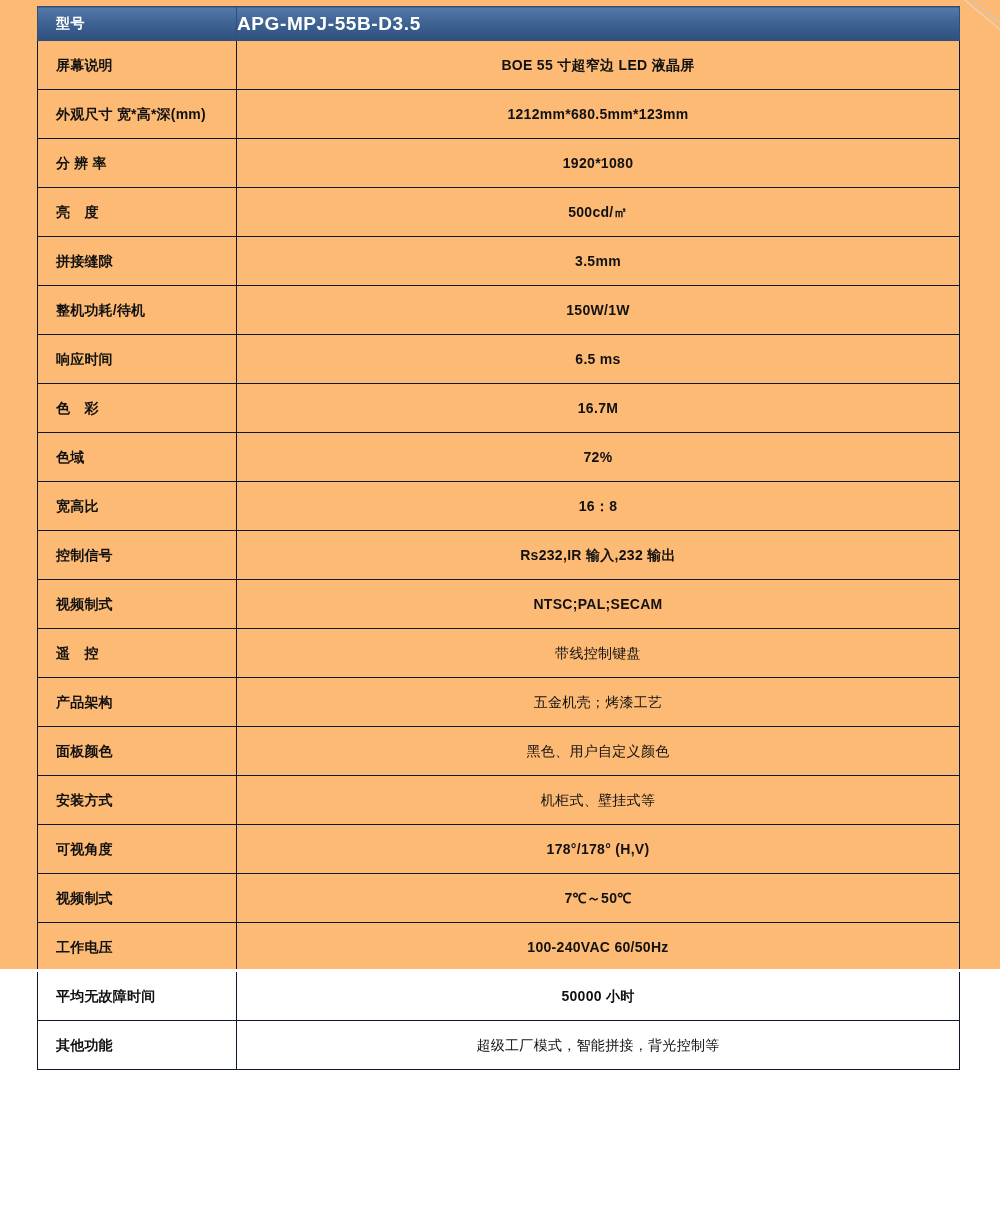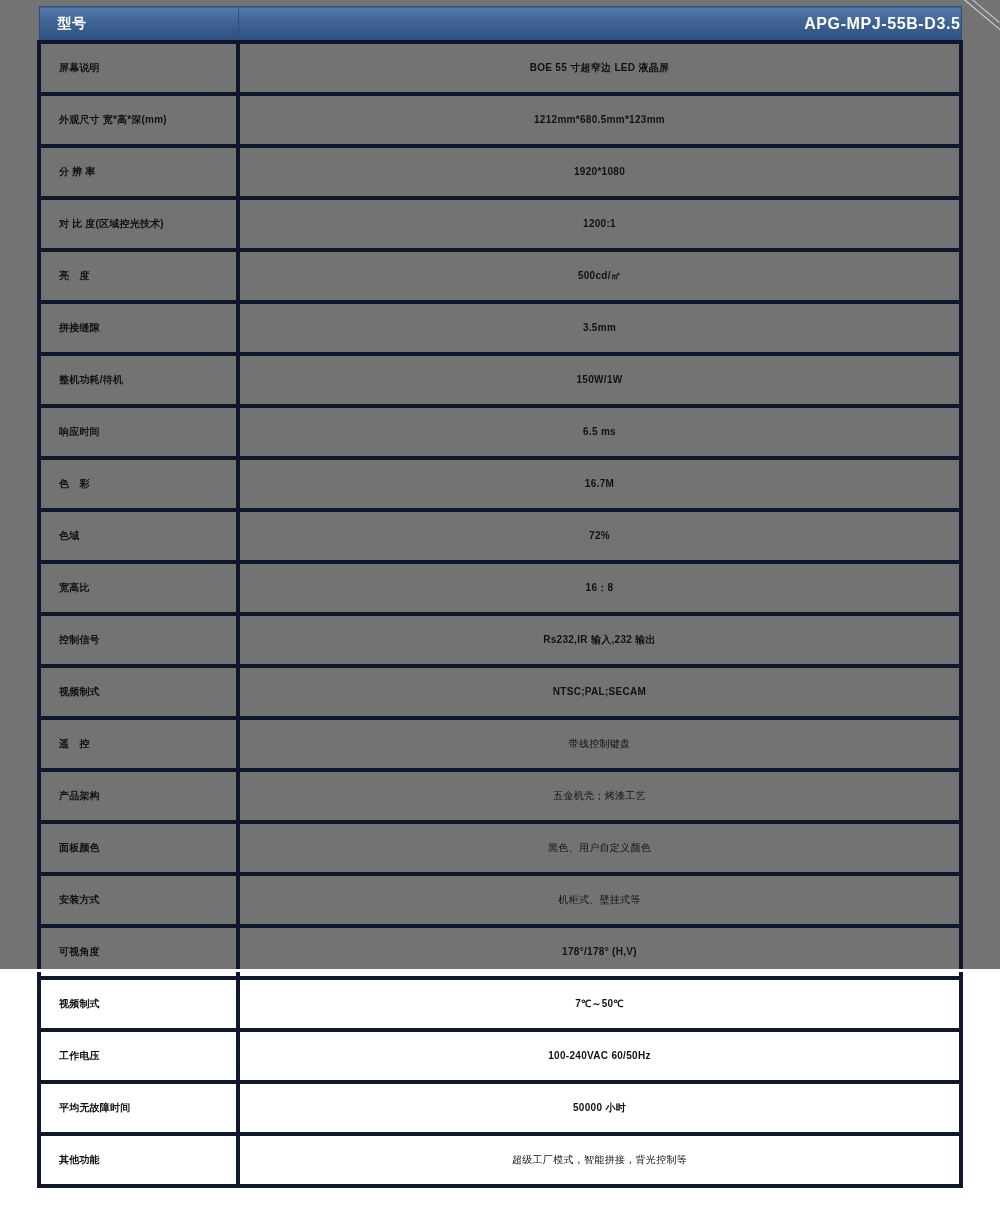--- a/index.html
+++ b/index.html
@@ -14,58 +14,58 @@
     color: #111111;
     position: relative;
     overflow: hidden;
   }
   .page {
     position: absolute;
     left: 0;
     top: 0;
     width: 1000px;
     height: 972px;
-    background: #737373;
+    background: #fdba74;
   }
   .spec-table {
     position: absolute;
     left: 37px;
     top: 6px;
     width: 922px;
     border-collapse: collapse;
     table-layout: fixed;
   }
   .spec-table col.c1 { width: 199px; }
   .spec-table col.c2 { width: 723px; }
 
   .spec-table td {
-    border: 4px solid #0f172a;
+    border: 1px solid #0f172a;
     height: 48px;
     padding: 0 0 0 0;
     vertical-align: middle;
-    font-size: 10px;
+    font-size: 14px;
     line-height: 1.35;
   }
   .header-row td {
     border: 1px solid #2f4f7a;
     height: 33px;
     background: linear-gradient(to bottom, #5579a8 0%, #3f6393 45%, #2e507f 100%);
     color: #ffffff;
     font-weight: bold;
     font-size: 14px;
   }
   .header-row td.h-label {
     padding-left: 18px;
     text-align: left;
     letter-spacing: 0.5px;
   }
   .header-row td.h-value {
-    text-align: right;
+    text-align: left;
     letter-spacing: 0.6px;
-    font-size: 16px;
+    font-size: 19px;
   }
   td.label {
     padding-left: 18px;
     text-align: left;
     font-weight: bold;
     color: #111111;
     letter-spacing: 0.2px;
   }
   td.value {
     text-align: center;
@@ -142,24 +142,20 @@
         </tr>
         <tr>
           <td class="label">外观尺寸 宽*高*深(mm)</td>
           <td class="value">1212mm*680.5mm*123mm</td>
         </tr>
         <tr>
           <td class="label">分 辨 率</td>
           <td class="value">1920*1080</td>
         </tr>
         <tr>
-          <td class="label">对 比 度(区域控光技术)</td>
-          <td class="value">1200:1</td>
-        </tr>
-        <tr>
           <td class="label">亮　度</td>
           <td class="value">500cd/㎡</td>
         </tr>
         <tr>
           <td class="label">拼接缝隙</td>
           <td class="value">3.5mm</td>
         </tr>
         <tr>
           <td class="label">整机功耗/待机</td>
           <td class="value">150W/1W</td>

